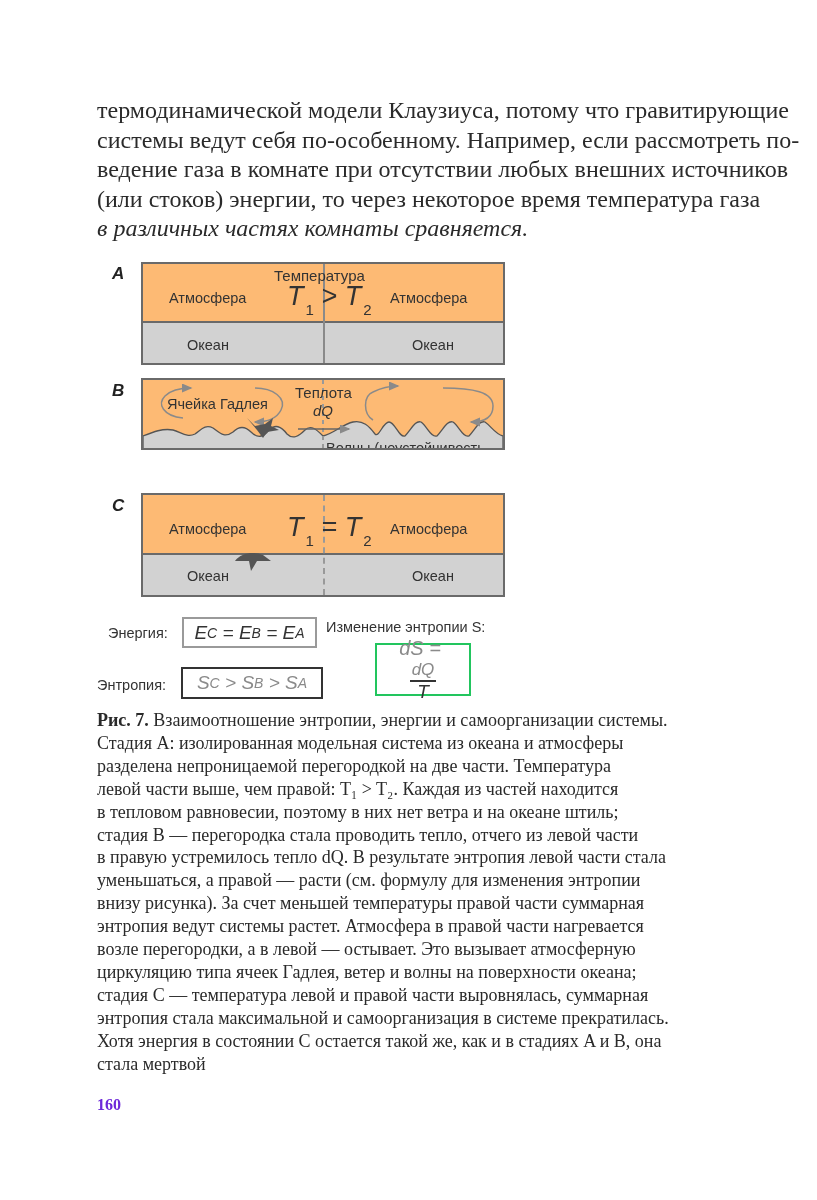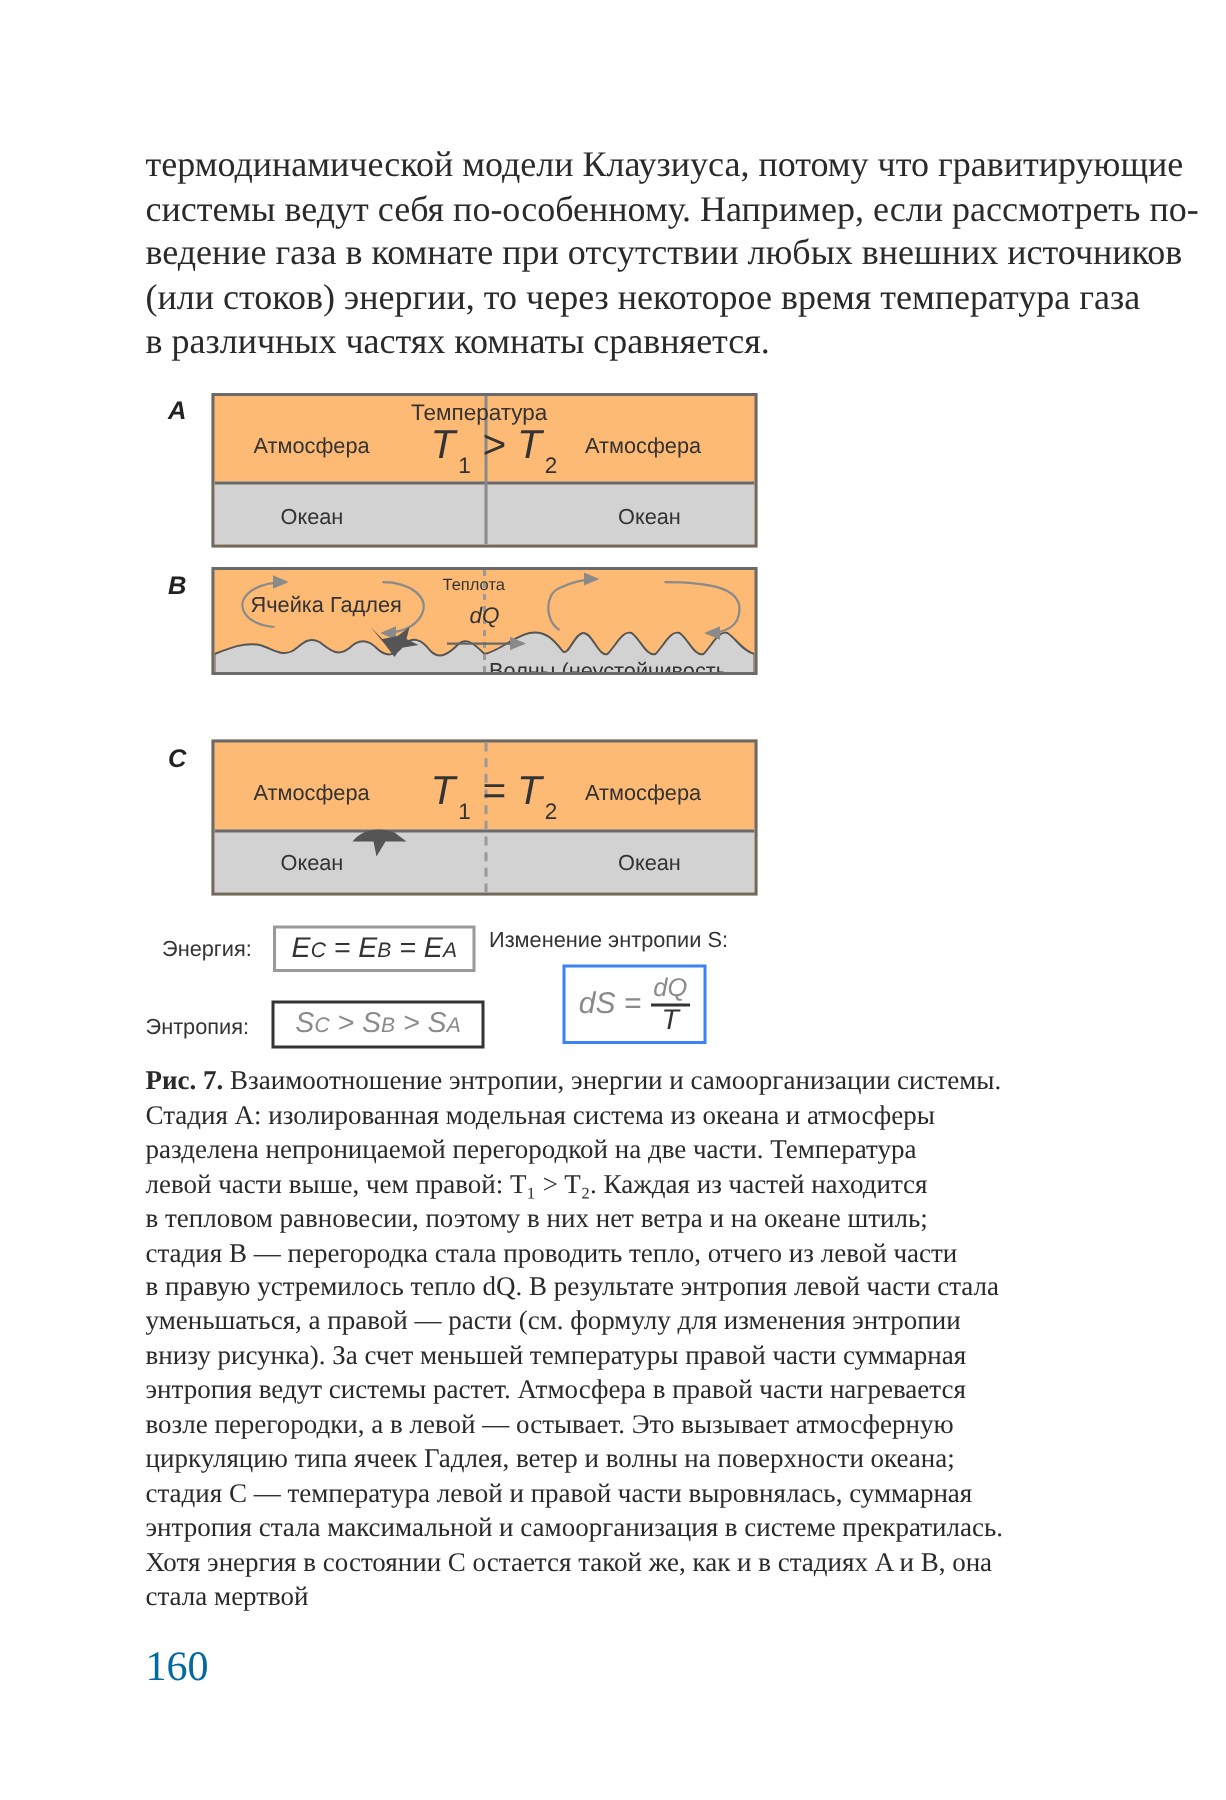--- a/index.html
+++ b/index.html
@@ -2,38 +2,38 @@
 <html><head>
 <meta charset="utf-8">
 <style>
   html, body { margin:0; padding:0; background:#ffffff; }
   body { width:817px; height:1200px; position:relative; overflow:hidden; color:#2a2a2a; }
   .serif { font-family: "Liberation Serif", "DejaVu Serif", serif; }
   .sans { font-family: "Liberation Sans", "DejaVu Sans", sans-serif; }
 
   #intro { position:absolute; left:97px; top:96px; width:627px; font-size:24px; line-height:29.6px; text-align:justify; }
   #intro .ln { display:block; text-align:justify; text-align-last:justify; white-space:nowrap; }
-  #intro .ln.last { text-align-last:left; }
+  #intro .ln.last { text-align-last:left;font-style:italic; }
 
   .panel-label { position:absolute; font-size:17px; font-weight:bold; font-style:italic; color:#222; }
 
   .panel { position:absolute; left:141px; width:364px; border:2px solid #6a6a6a; box-sizing:border-box; background:#fdba74; overflow:hidden; }
   .panel .ocean { position:absolute; left:0; right:0; bottom:0; background:#d2d2d2; }
   .panel .txt { position:absolute; font-size:14.5px; color:#333; white-space:nowrap; }
   .T { position:absolute; font-size:27px; font-style:italic; color:#333; white-space:nowrap;text-align:center; }
   .sub { font-size:15px; font-style:normal; position:relative; top:10px; margin-left:2px; }
 
   #legend .lab { position:absolute; font-size:14.5px; color:#333; white-space:nowrap; }
   .box { position:absolute; box-sizing:border-box; background:#fff; white-space:nowrap; font-size:19px; font-style:italic; display:flex; align-items:center; justify-content:center; }
   .box small { font-size:14px; font-style:italic; }
 
   #caption { position:absolute; left:97px; top:709px; width:628px; font-size:18px; line-height:22.9px; }
   #caption .ln { display:block; white-space:nowrap; }
   #caption b { font-weight:bold; }
-  #page-num { position:absolute; left:97px; top:1096px; font-size:28px; font-weight:normal; color:#0369a1; }
+  #page-num { position:absolute; left:97px; top:1096px; font-size:16px; font-weight:bold; color:#6d28d9; }
 </style>
 </head>
 <body>
 
 <div id="intro" class="serif">
   <span class="ln">термодинамической модели Клаузиуса, потому что гравитирующие</span>
   <span class="ln">системы ведут себя по-особенному. Например, если рассмотреть по-</span>
   <span class="ln">ведение газа в комнате при отсутствии любых внешних источников</span>
   <span class="ln">(или стоков) энергии, то через некоторое время температура газа</span>
   <span class="ln last">в различных частях комнаты сравняется.</span>
@@ -74,21 +74,21 @@
       <path d="M112,8 C130,8 144,18 138,30 C134,38 124,42 112,42" fill="none" stroke="#8a8a8a" stroke-width="1.5" marker-end="url(#ah)"></path>
 
       <line x1="155" y1="49" x2="206" y2="49" stroke="#666" stroke-width="1.5" marker-end="url(#ah)"></line>
 
       <path d="M230,40 C220,34 220,16 230,12 C238,8 246,6 255,6" fill="none" stroke="#8a8a8a" stroke-width="1.5" marker-end="url(#ah)"></path>
       <path d="M300,8 C330,8 350,12 350,26 C350,38 340,42 328,42" fill="none" stroke="#8a8a8a" stroke-width="1.5" marker-end="url(#ah)"></path>
 
       <path d="M104,38 L112,46 L122,44 L130,38 L128,46 L136,50 L124,52 L120,58 L114,50 Z" fill="#555"></path>
     </svg>
     <div class="txt" style="left:24px; top:16px;">Ячейка Гадлея</div>
-    <div class="txt" style="left:152px; top:4px; font-size:11px;">Теплота</div>
+    <div class="txt" style="left:152px; top:4px; font-size:15px;">Теплота</div>
     <div class="txt" style="left:170px; top:22px; font-style:italic; font-size:15px;">dQ</div>
     <div class="txt" style="left:183px; top:60px; font-size:14.5px;">Волны (неустойчивость</div>
     <div class="txt" style="left:224px; top:79px; font-size:14.5px;">и структуры)</div>
   </div>
 
   <div class="panel-label" style="left:112px; top:496px;">C</div>
   <div class="panel" style="top:493px; height:104px;">
     <div class="ocean" style="height:40px; border-top:2px solid #6a6a6a;"></div>
     <div style="position:absolute; left:180px; top:0; bottom:0; width:0; border-left:2px dashed #999;"></div>
     <svg width="60" height="30" style="position:absolute; left:88px; top:52px;">
@@ -124,21 +124,21 @@
       <span>S</span>
         <small>C</small>
         <span style="white-space:pre;"> &gt; </span>
         <span>S</span>
         <small>B</small>
         <span style="white-space:pre;"> &gt; </span>
         <span>S</span>
         <small>A</small>
     </div>
 
-    <div class="box" style="left:375px; top:643px; width:96px; height:53px; border:2px solid #3b82f6; color:#8a8a8a;">
+    <div class="box" style="left:375px; top:643px; width:96px; height:53px; border:2px solid #22c55e; color:#8a8a8a;flex-direction:column;">
       <span style="font-size:20px; margin-right:6px;">dS =</span>
       <span style="display:inline-flex; flex-direction:column; align-items:center; line-height:20px;">
         <span style="font-size:17px; border-bottom:2px solid #333; padding:0 2px;">dQ</span>
         <span style="font-size:19px; color:#333;">T</span>
       </span>
     </div>
   </div>
 </div>
 
 <div id="caption" class="serif">

